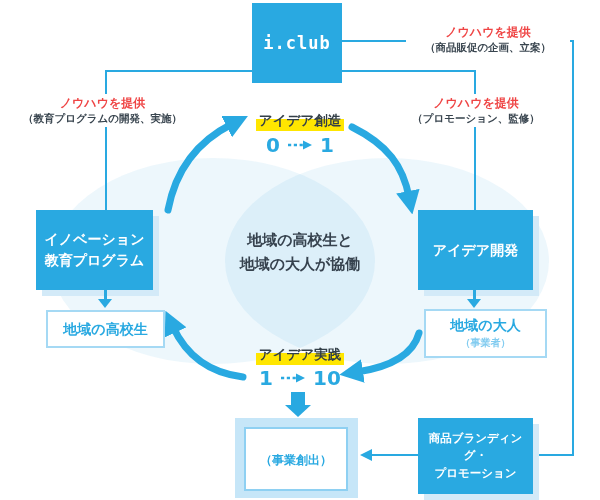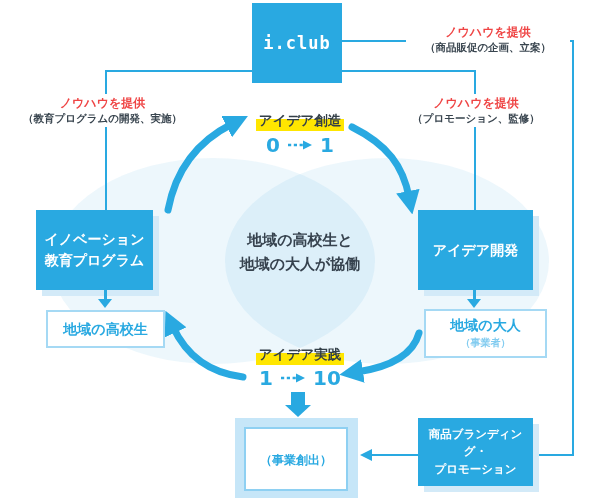--- a/index.html
+++ b/index.html
@@ -157,18 +157,18 @@
 
   <div class="block-arrow-shaft" style="left:291px; top:392px; width:14px; height:13px;"></div>
   <div class="block-arrow-head" style="left:284.5px; top:405px;"></div>
 
   <div class="halo" style="left:235px; top:418px; width:123px; height:80px;">
     <div class="inner">
       <div class="sub">（事業創出）</div>
     </div>
   </div>
 
-  <div class="bluebox" style="left:418px; top:418px; width:115px; height:68px; font-size:11.5px;">
+  <div class="bluebox" style="left:418px; top:418px; width:115px; height:76px; font-size:11.5px;">
     <div class="l">商品ブランディング・</div>
     <div class="l">プロモーション</div>
   </div>
 
 </div>
 
 </body></html>

